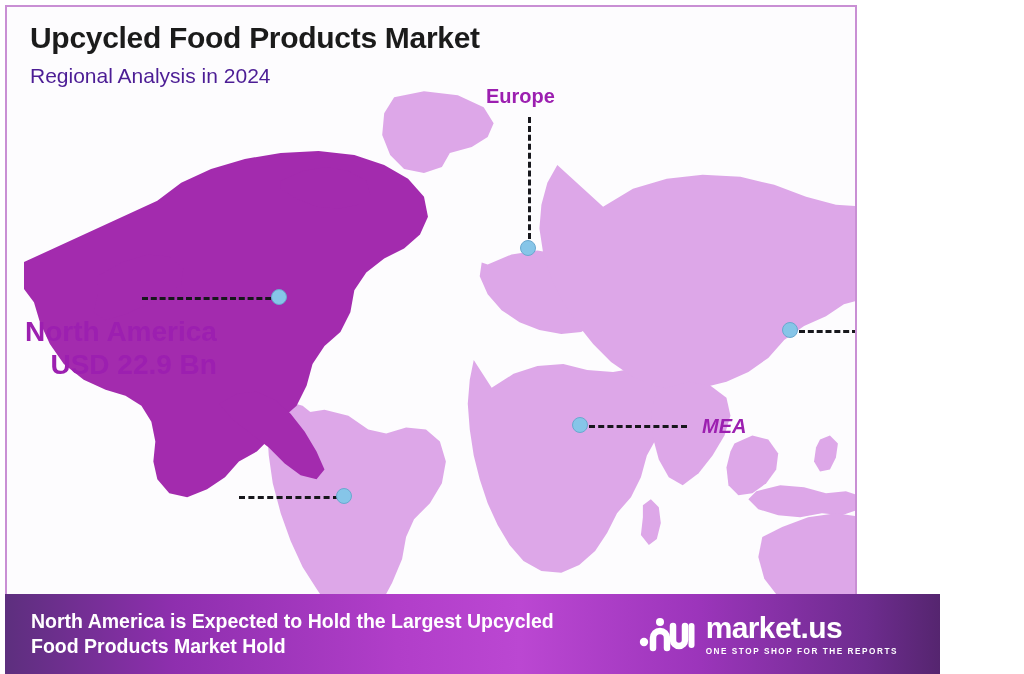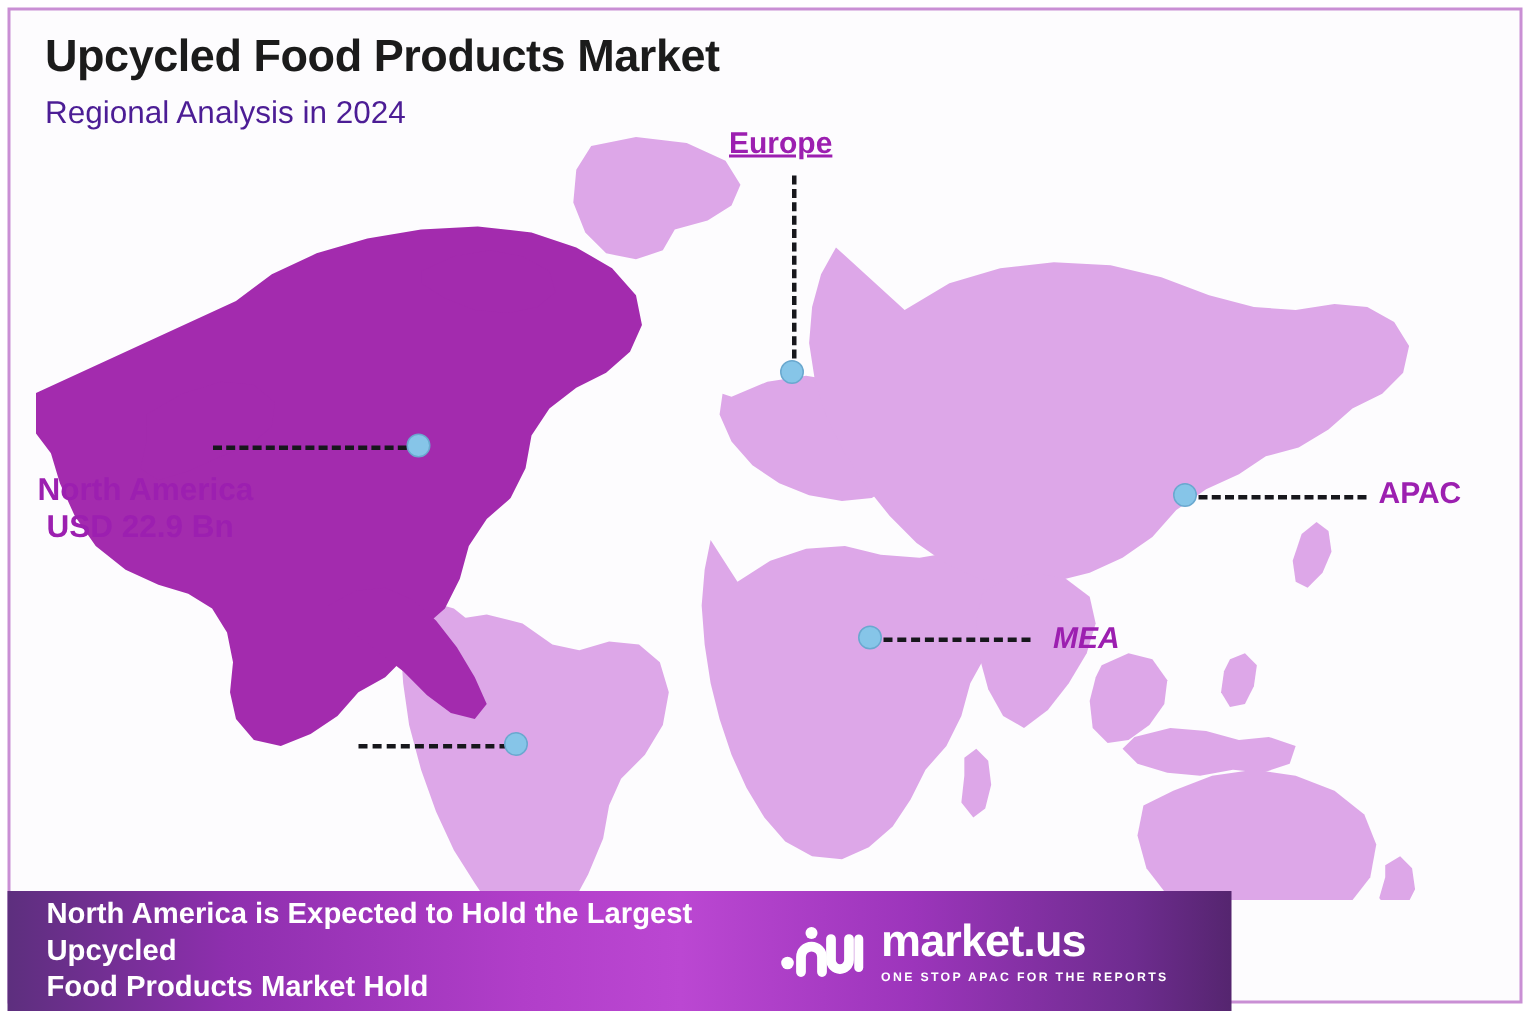--- a/index.html
+++ b/index.html
@@ -6,21 +6,21 @@
   body{
     width:1024px;height:674px;overflow:hidden;
     background:#ffffff;
     font-family:"Liberation Sans","DejaVu Sans",sans-serif;
   }
   #infographic{
     position:relative;width:1024px;height:674px;background:#ffffff;
   }
   
   #frame{
-    position:absolute;left:5px;top:5px;width:1010px;height:664px;
+    position:absolute;left:5px;top:5px;width:852px;height:664px;
     border:2px solid #c98fd4;
     box-sizing:border-box;
     background:#fdfcfe;
     overflow:hidden;
   }
   
   #header{position:absolute;left:23px;top:14px;z-index:40;}
   #title{
     font-size:30px;font-weight:bold;color:#1b1b1b;letter-spacing:-0.3px;
     margin:0;line-height:1.15;white-space:nowrap;
@@ -46,29 +46,29 @@
   }
   .leader-v{
     position:absolute;width:0;border-left:3px dashed #17171c;z-index:31;
   }
   .region-label{
     position:absolute;color:#9c1fb0;font-weight:bold;z-index:33;
     white-space:nowrap;line-height:1.18;
   }
   .rl-big{font-size:21px;}
   .rl-mid{font-size:20px;}
-  #lbl-north-america{left:18px;top:308px;font-size:21px;text-align:left;}
+  #lbl-north-america{left:18px;top:308px;font-size:28px;text-align:right;}
   #lbl-north-america .na-l2{display:block;margin-left:6px;}
   #lbl-latin-america{left:42px;top:478px;}
-  #lbl-europe{left:479px;top:78px;text-decoration:underline;}
+  #lbl-europe{left:479px;top:78px;}
   #lbl-apac{left:912px;top:311px;text-align:center;}
   #lbl-mea{left:695px;top:408px;font-style:italic;}
   
   #banner{
-    position:absolute;left:5px;top:594px;width:816px;height:80px;z-index:50;
+    position:absolute;left:5px;top:594px;width:935px;height:80px;z-index:50;
     background:linear-gradient(90deg,#5d2f7e 0%,#8e2fae 18%,#b13ec9 42%,#bb47d2 55%,#9c35bb 74%,#6e2c8f 92%,#55256f 100%);
     display:flex;align-items:center;justify-content:space-between;
     box-sizing:border-box;padding:0 24px 0 26px;
   }
   #banner-text{
     color:#ffffff;font-size:19.5px;font-weight:bold;line-height:1.28;
     max-width:690px;
   }
   #logo{display:flex;align-items:center;gap:11px;margin-right:18px;}
   #logo-mark{width:56px;height:44px;flex:none;}
@@ -168,17 +168,17 @@
     <div id="logo">
       <svg id="logo-mark" viewBox="0 0 56 44">
         <circle cx="5" cy="30" r="4.2" fill="#ffffff"></circle>
         <path d="M14 36 v-10 a7 7 0 0 1 14 0 v10" fill="none" stroke="#ffffff" stroke-width="6.5" stroke-linecap="round"></path>
         <circle cx="21" cy="10" r="4" fill="#ffffff"></circle>
         <path d="M34 14 v14 a6 6 0 0 0 12 0 v-14" fill="none" stroke="#ffffff" stroke-width="6.5" stroke-linecap="round"></path>
         <rect x="49.5" y="11" width="6" height="25" rx="3" fill="#ffffff"></rect>
       </svg>
       <div id="logo-text">
         <div id="logo-name">market.us</div>
-        <div id="logo-tag">ONE STOP APAC FOR THE REPORTS</div>
+        <div id="logo-tag">ONE STOP SHOP FOR THE REPORTS</div>
       </div>
     </div>
   </div>
 </div>
 
 </body></html>

